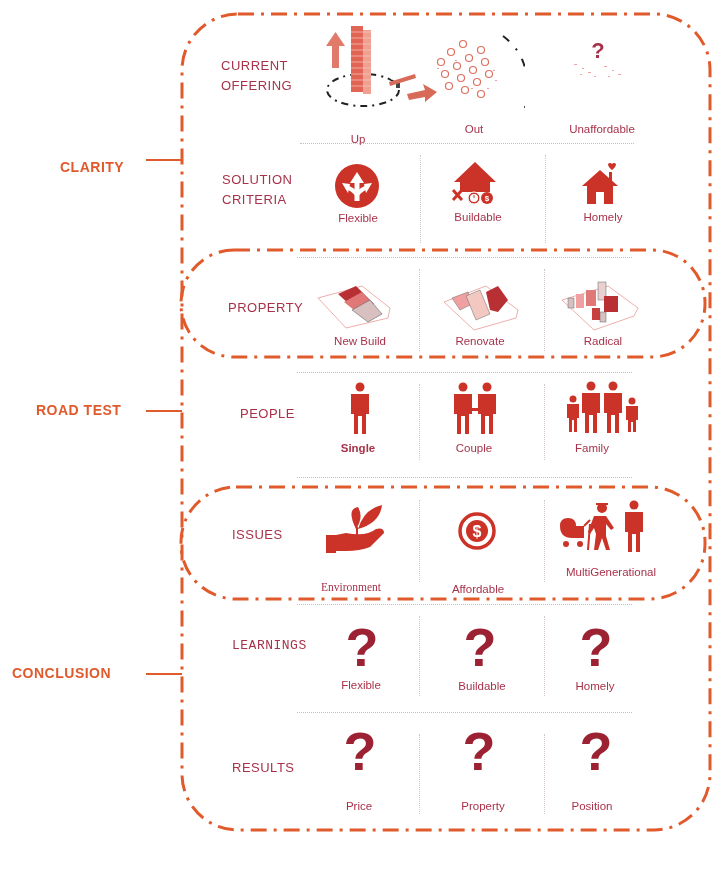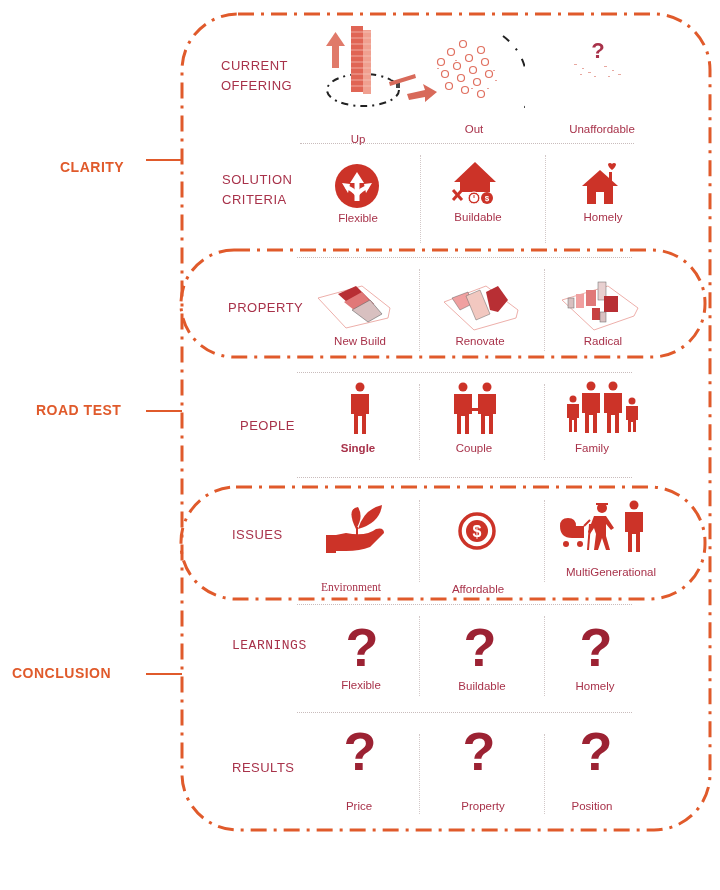--- a/index.html
+++ b/index.html
@@ -195,21 +195,21 @@
     <rect x="40" y="34" width="6" height="10" fill="#d8c0c0" stroke="#666" stroke-width="0.5"></rect>
   </svg>
   <div class="cap" style="left:360px; top:335px;">New Build</div>
   <div class="cap" style="left:480px; top:335px;">Renovate</div>
   <div class="cap" style="left:603px; top:335px;">Radical</div>
 </div>
 
 <div class="hdots" style="top:372px;"></div>
 
 <div>
-  <div class="row-label" style="left:232px; top:416px;padding-left:8px;">PEOPLE</div>
+  <div class="row-label" style="left:232px; top:404px;padding-left:8px;">PEOPLE</div>
   <div class="vdots" style="left:419px; top:384px; height:76px;"></div>
   <div class="vdots" style="left:544px; top:384px; height:76px;"></div>
   <svg class="icon" style="left:348px; top:382px;" width="24" height="52" viewBox="0 0 24 52">
     <circle cx="12" cy="5" r="4.5" fill="#cc3328"></circle>
     <path d="M3,12 h18 v20 h-3 v20 h-4 v-18 h-4 v18 h-4 v-20 h-3z" fill="#cc3328"></path>
   </svg>
   <svg class="icon" style="left:452px; top:382px;" width="46" height="52" viewBox="0 0 46 52">
     <circle cx="11" cy="5" r="4.5" fill="#cc3328"></circle>
     <path d="M2,12 h18 v20 h-3 v20 h-4 v-18 h-4 v18 h-4 v-20 h-3z" fill="#cc3328"></path>
     <circle cx="35" cy="5" r="4.5" fill="#cc3328"></circle>

